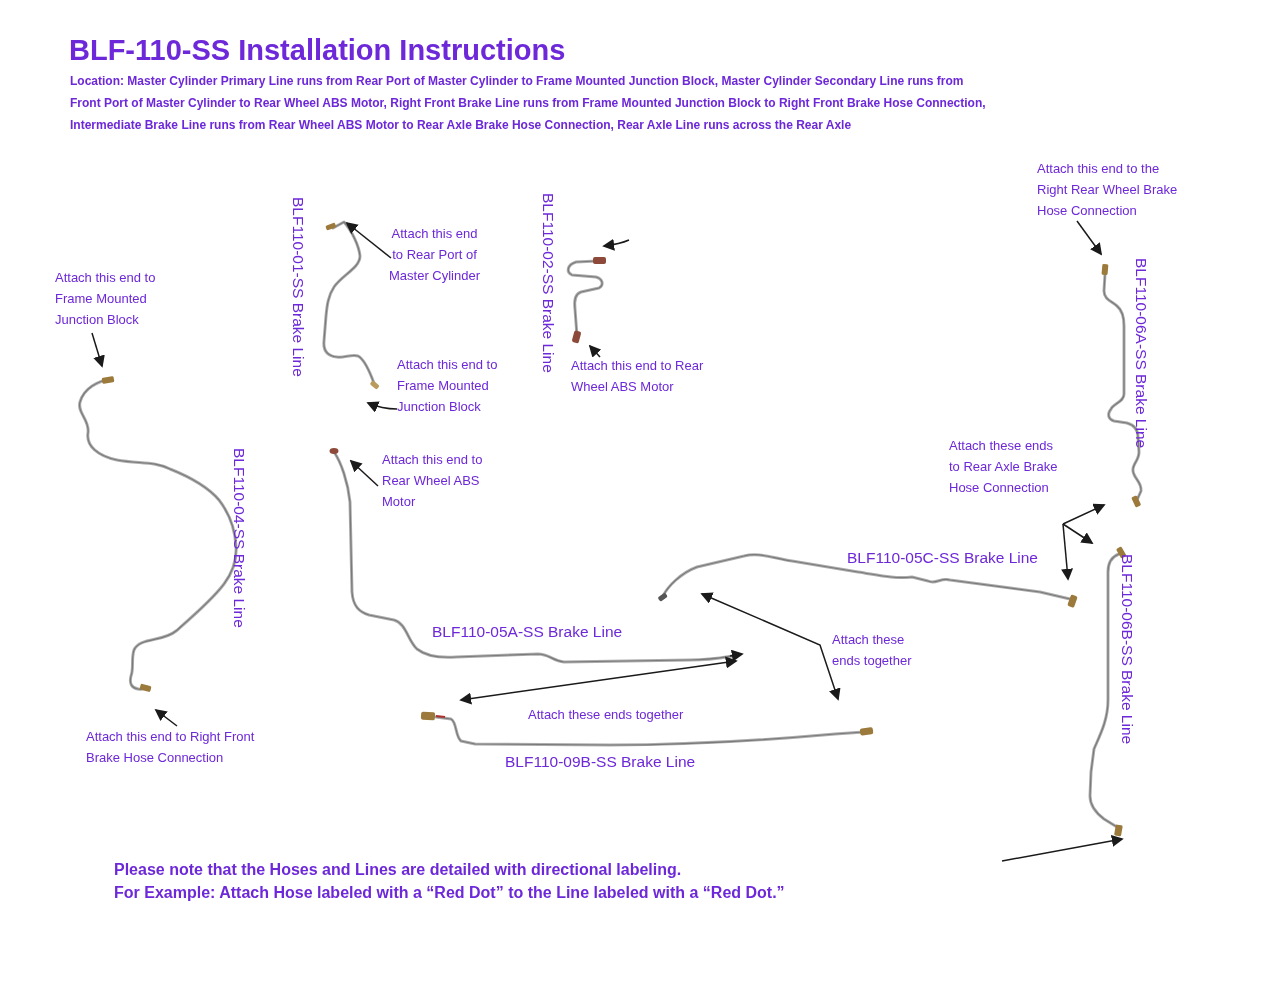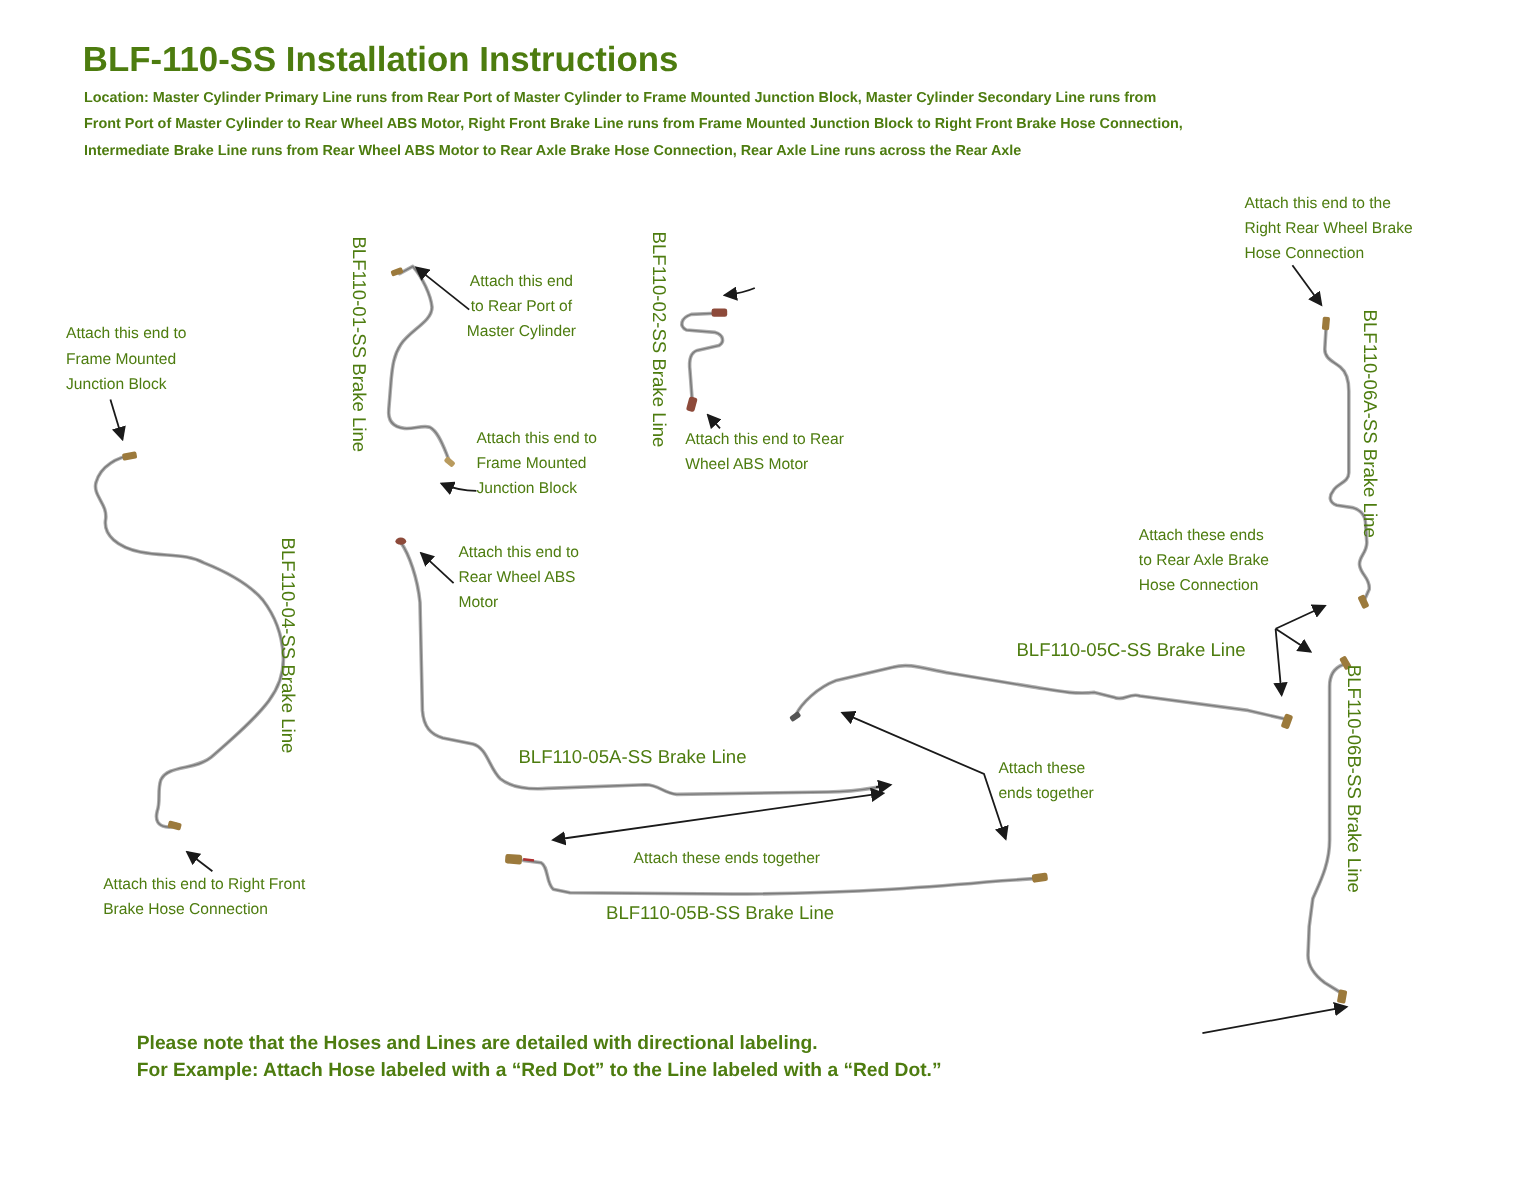--- a/index.html
+++ b/index.html
@@ -1,17 +1,17 @@
 <!DOCTYPE html>
 <html><head>
 <meta charset="utf-8">
 <style>
   html,body{margin:0;padding:0;background:#ffffff;}
   .canvas{position:relative;width:1280px;height:989px;background:#ffffff;overflow:hidden;
-          font-family:"Liberation Sans", sans-serif;color:#4d7c0f;}
+          font-family:"Liberation Sans", sans-serif;color:#6d28d9;}
   .abs{position:absolute;}
   .title{font-size:29px;font-weight:bold;letter-spacing:0px;}
   .para{font-size:12px;font-weight:bold;line-height:22px;white-space:pre-line;}
   .note{font-size:15.5px;font-weight:bold;line-height:22px;}
   .footer{font-size:16px;font-weight:bold;line-height:23px;white-space:pre-line;}
   .annotation{font-size:13px;line-height:21px;white-space:pre-line;}
   .linelabel{font-size:15.5px;white-space:nowrap;}
   .vlabel{font-size:15.5px;writing-mode:vertical-rl;white-space:nowrap;}
   svg{position:absolute;left:0;top:0;}
   .line-base{fill:none;stroke:#adadad;stroke-width:3;stroke-linejoin:round;stroke-linecap:round;}
@@ -139,22 +139,22 @@
   <div class="abs para" style="left:70px;top:70px;width:1195px;">Location: Master Cylinder Primary Line runs from Rear Port of Master Cylinder to Frame Mounted Junction Block, Master Cylinder Secondary Line runs from
 Front Port of Master Cylinder to Rear Wheel ABS Motor, Right Front Brake Line runs from Frame Mounted Junction Block to Right Front Brake Hose Connection,
 Intermediate Brake Line runs from Rear Wheel ABS Motor to Rear Axle Brake Hose Connection, Rear Axle Line runs across the Rear Axle</div>
 
   <div class="abs vlabel" style="left:289px;top:197px;">BLF110-01-SS Brake Line</div>
   <div class="abs vlabel" style="left:539px;top:193px;">BLF110-02-SS Brake Line</div>
   <div class="abs vlabel" style="left:230px;top:448px;">BLF110-04-SS Brake Line</div>
   <div class="abs vlabel" style="left:1132px;top:258px;">BLF110-06A-SS Brake Line</div>
   <div class="abs vlabel" style="left:1118px;top:554px;">BLF110-06B-SS Brake Line</div>
   <div class="abs linelabel" style="left:432px;top:623px;">BLF110-05A-SS Brake Line</div>
-  <div class="abs linelabel" style="left:505px;top:753px;">BLF110-05B-SS Brake Line</div>
-  <div class="abs linelabel" style="left:847px;top:534px;">BLF110-05C-SS Brake Line</div>
+  <div class="abs linelabel" style="left:505px;top:753px;">BLF110-09B-SS Brake Line</div>
+  <div class="abs linelabel" style="left:847px;top:549px;">BLF110-05C-SS Brake Line</div>
 
   <div class="abs annotation" style="left:55px;top:267px;">Attach this end to
 Frame Mounted
 Junction Block</div>
   <div class="abs annotation" style="left:389px;top:223px;text-align:center;">Attach this end
 to Rear Port of
 Master Cylinder</div>
   <div class="abs annotation" style="left:397px;top:354px;">Attach this end to
 Frame Mounted
 Junction Block</div>

